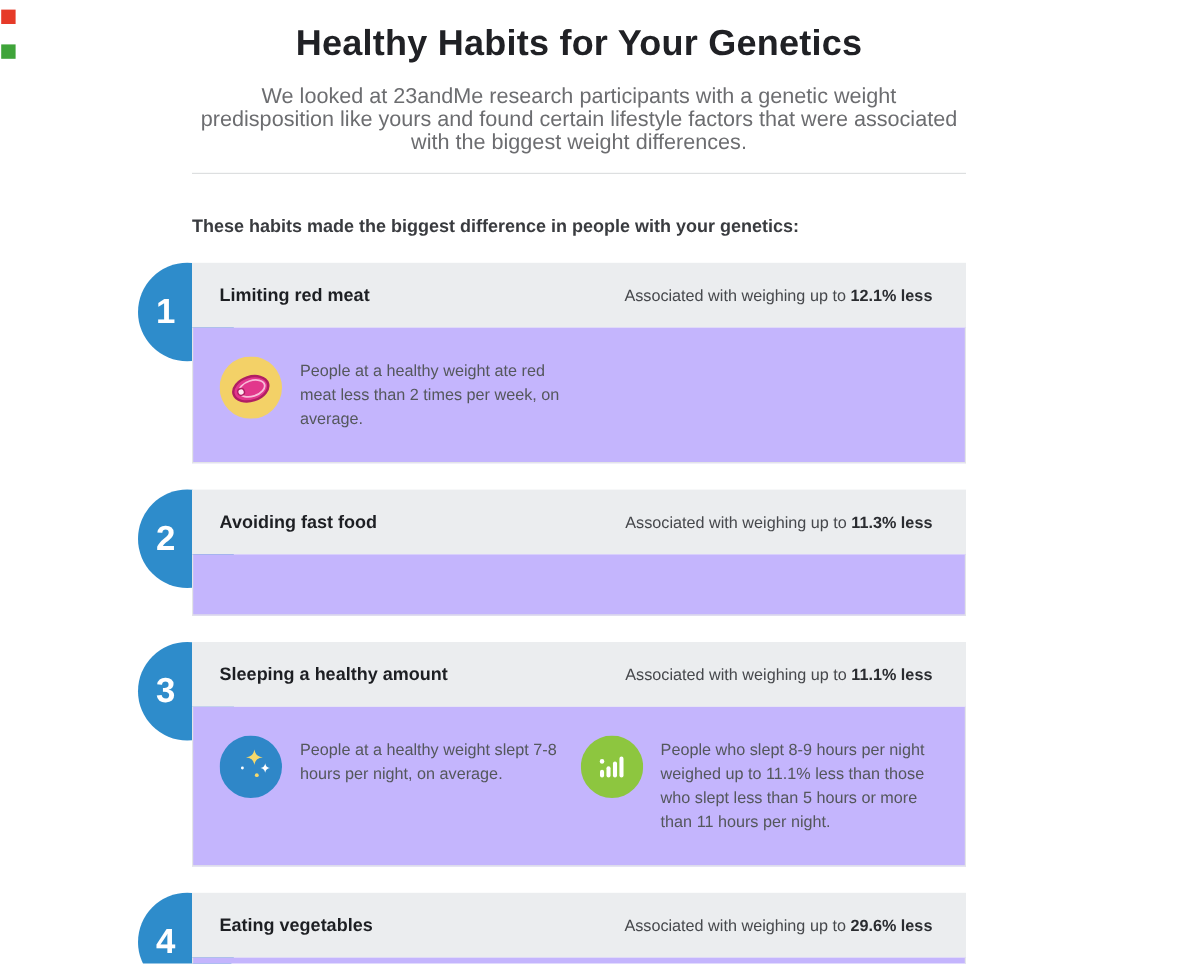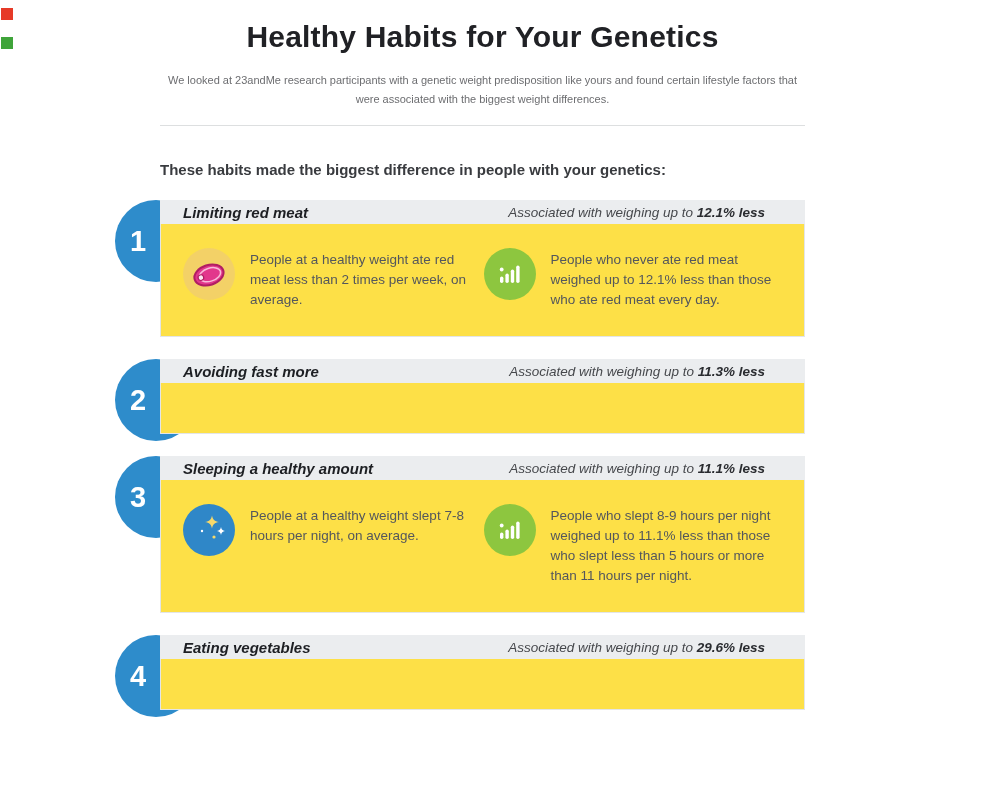--- a/index.html
+++ b/index.html
@@ -22,21 +22,21 @@
     text-align: center;
     font-size: 30px;
     font-weight: bold;
     color: #202125;
     letter-spacing: 0.2px;
   }
   .page-subtitle {
     margin: 17px auto 0 auto;
     width: 640px;
     text-align: center;
-    font-size: 11px;
+    font-size: 18px;
     line-height: 19px;
     color: #6c6d70;
   }
   .divider {
     margin-top: 16px;
     border: none;
     border-top: 1px solid #dddfe0;
     height: 0;
   }
   .intro-line {
@@ -60,31 +60,30 @@
     padding-right: 36px;
     color: #ffffff;
     font-size: 29px;
     font-weight: bold;
     z-index: 0;
   }
   .card-inner { position: relative; z-index: 1; }
 
   .card-header {
     background: #ebedef;
-    height: 24px;
+    height: 54px;
     display: flex; align-items: center; justify-content: space-between;
-    padding: 0 40px 0 23px;
-    font-style: italic;
+    padding: 0 28px 0 23px;
   }
   .card-title { font-size: 15px; font-weight: bold; color: #1d1f23; }
   .card-assoc { font-size: 13.5px; color: #46484c; margin-left: 22px; }
   .card-assoc .assoc-bold { font-weight: bold; color: #2a2c30; }
 
   .card-body {
-    background: #fde047;
+    background: #c4b5fd;
     border: 1px solid #e3e5e7;
     border-top: none;
     display: flex;
     padding: 24px 20px 26px 22px;
   }
   .body-col { flex: 1; display: flex; align-items: flex-start; gap: 15px; }
   .icon-circle { width: 52px; height: 52px; flex: none; }
   .col-text {
     font-size: 13.5px;
     line-height: 20px;
@@ -126,42 +125,31 @@
             <svg class="icon-circle" viewBox="0 0 52 52">
               <circle cx="26" cy="26" r="26" fill="#f3d167"></circle>
               <g transform="rotate(-18 26 27)">
                 <ellipse cx="26" cy="27" rx="15" ry="10" fill="#e2378c" stroke="#b01e63" stroke-width="2"></ellipse>
                 <ellipse cx="27" cy="27" rx="11" ry="6.5" fill="none" stroke="#f8bbd8" stroke-width="1.5"></ellipse>
                 <circle cx="17.5" cy="27" r="2.8" fill="#fde8f1" stroke="#b01e63" stroke-width="1.2"></circle>
               </g>
             </svg>
             <div class="col-text left-text">People at a healthy weight ate red meat less than 2 times per week, on average.</div>
           </div>
-          <div class="body-col">
-            <svg class="icon-circle" viewBox="0 0 52 52">
-              <circle cx="26" cy="26" r="26" fill="#8dc63f"></circle>
-              <circle cx="17.7" cy="21.5" r="1.9" fill="#ffffff"></circle>
-              <rect x="16" y="28.5" width="3.4" height="6.5" rx="1.7" fill="#ffffff"></rect>
-              <rect x="21.4" y="25.5" width="3.4" height="9.5" rx="1.7" fill="#ffffff"></rect>
-              <rect x="26.8" y="21.5" width="3.4" height="13.5" rx="1.7" fill="#ffffff"></rect>
-              <rect x="32.2" y="17.5" width="3.4" height="17.5" rx="1.7" fill="#ffffff"></rect>
-            </svg>
-            <div class="col-text right-text">People who never ate red meat weighed up to 12.1% less than those who ate red meat every day.</div>
-          </div>
         </div>
       </div>
     </div>
 
     <div class="card">
       <div class="rank-badge">
         <span>2</span>
       </div>
       <div class="card-inner">
         <div class="card-header">
-          <span class="card-title">Avoiding fast more</span>
+          <span class="card-title">Avoiding fast food</span>
           <span class="card-assoc"><span>Associated with weighing up to </span><span class="assoc-bold">11.3% less</span></span>
         </div>
         <div class="card-body">
         </div>
       </div>
     </div>
 
     <div class="card">
       <div class="rank-badge">
         <span>3</span>

